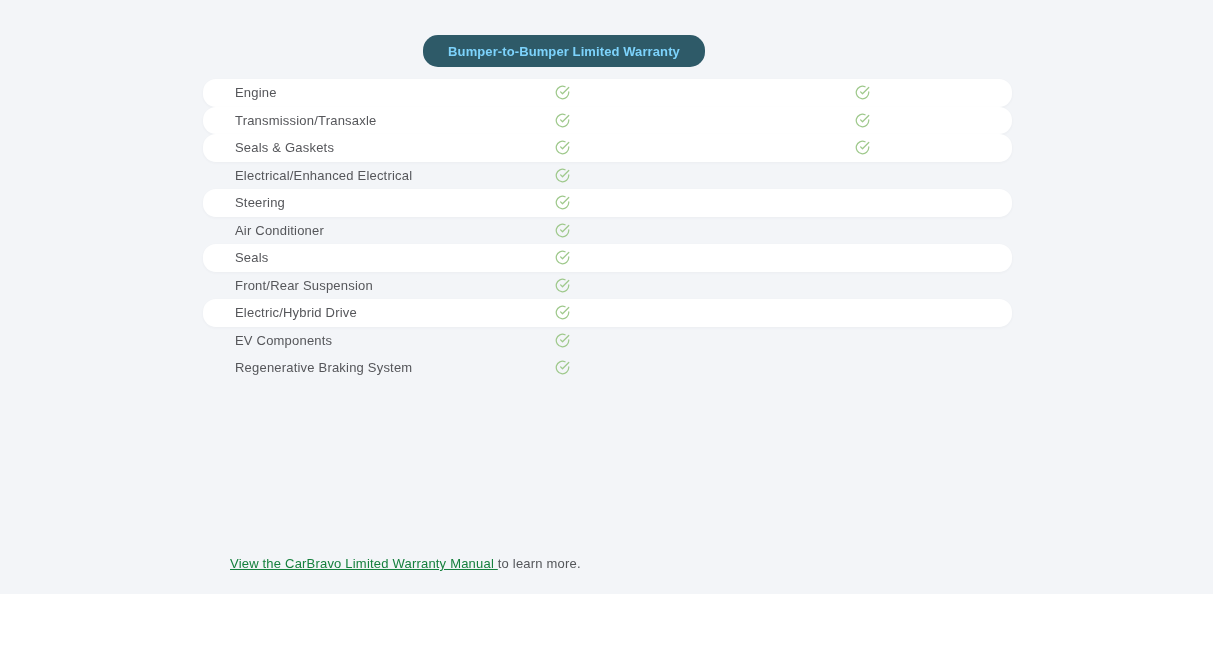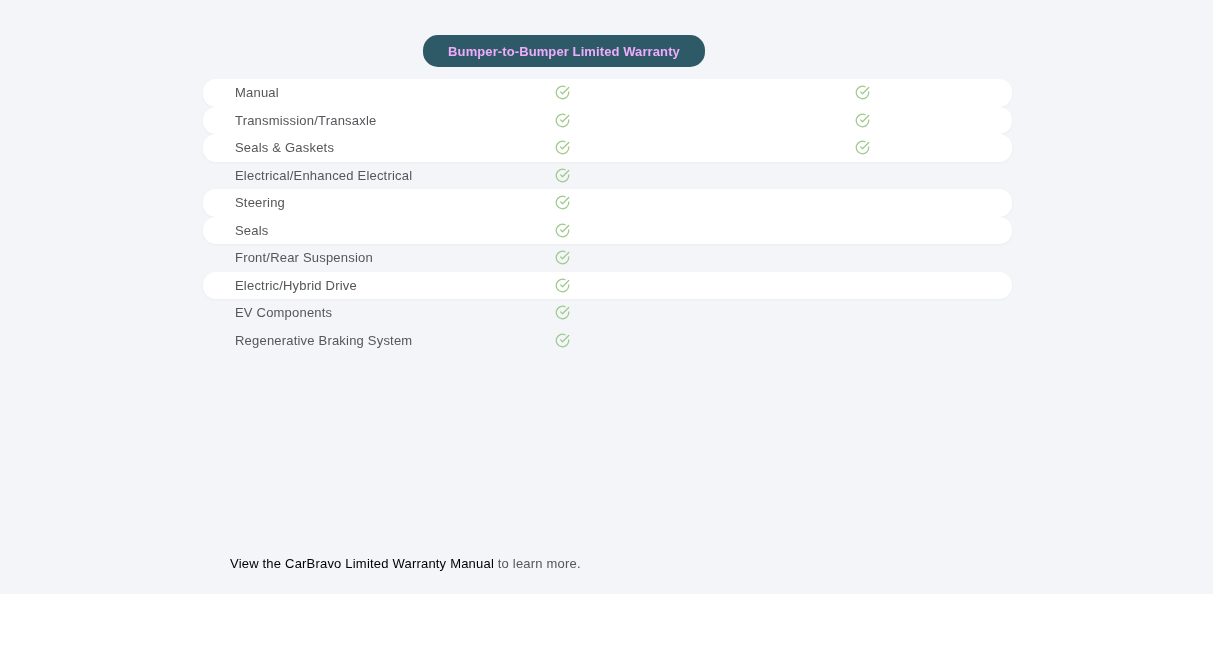--- a/index.html
+++ b/index.html
@@ -21,21 +21,21 @@
     position: absolute;
     top: 35px;
     left: 423px;
     display: flex;
     gap: 14px;
   }
   .pill {
     width: 282px;
     height: 32px;
     background: #2e5a68;
-    color: #f0abfc;
+    color: #7dd3fc;
     border-radius: 15px;
     display: flex;
     align-items: center;
     justify-content: center;
     font-weight: bold;
     font-size: 13px;
     letter-spacing: 0.1px;
     border: none;
     cursor: default;
     font-family: "Liberation Sans", sans-serif;
@@ -79,42 +79,43 @@
   .footer-note {
     position: absolute;
     top: 556px;
     left: 230px;
     font-size: 13px;
     color: #54565a;
     letter-spacing: 0.2px;
     white-space: nowrap;
   }
   .footer-note a {
-    color: #000000;
+    color: #15803d;
+    text-decoration: underline;
     cursor: pointer;
     margin-top: 39px;
   }
   .bottom-band {
     width: 1213px;
     height: 54px;
     background: #ffffff;
   }
 </style>
 </head>
 <body>
 
 <div class="page">
 
   <div class="pills">
     <button class="pill">Bumper-to-Bumper Limited Warranty</button>
   </div>
 
   <div class="table">
       <div class="row white">
-    <span class="row-label">Manual</span>
+    <span class="row-label">Engine</span>
     <span class="cell cell-1">
           <svg viewBox="0 0 24 24" width="15" height="15" fill="none" stroke="#9fc98c" stroke-width="2" stroke-linecap="round" stroke-linejoin="round">
             <path d="M22 11.08V12a10 10 0 1 1-5.93-9.14"></path>
             <polyline points="22 4 12 14.01 9 11.01"></polyline>
           </svg>
         </span>
     <span class="cell cell-2">
           <svg viewBox="0 0 24 24" width="15" height="15" fill="none" stroke="#9fc98c" stroke-width="2" stroke-linecap="round" stroke-linejoin="round">
             <path d="M22 11.08V12a10 10 0 1 1-5.93-9.14"></path>
             <polyline points="22 4 12 14.01 9 11.01"></polyline>
@@ -156,20 +157,30 @@
     <span class="cell cell-1">
           <svg viewBox="0 0 24 24" width="15" height="15" fill="none" stroke="#9fc98c" stroke-width="2" stroke-linecap="round" stroke-linejoin="round">
             <path d="M22 11.08V12a10 10 0 1 1-5.93-9.14"></path>
             <polyline points="22 4 12 14.01 9 11.01"></polyline>
           </svg>
         </span>
     <span class="cell cell-2"></span>
   </div>
       <div class="row white">
     <span class="row-label">Steering</span>
+    <span class="cell cell-1">
+          <svg viewBox="0 0 24 24" width="15" height="15" fill="none" stroke="#9fc98c" stroke-width="2" stroke-linecap="round" stroke-linejoin="round">
+            <path d="M22 11.08V12a10 10 0 1 1-5.93-9.14"></path>
+            <polyline points="22 4 12 14.01 9 11.01"></polyline>
+          </svg>
+        </span>
+    <span class="cell cell-2"></span>
+  </div>
+      <div class="row">
+    <span class="row-label">Air Conditioner</span>
     <span class="cell cell-1">
           <svg viewBox="0 0 24 24" width="15" height="15" fill="none" stroke="#9fc98c" stroke-width="2" stroke-linecap="round" stroke-linejoin="round">
             <path d="M22 11.08V12a10 10 0 1 1-5.93-9.14"></path>
             <polyline points="22 4 12 14.01 9 11.01"></polyline>
           </svg>
         </span>
     <span class="cell cell-2"></span>
   </div>
       <div class="row white">
     <span class="row-label">Seals</span>

